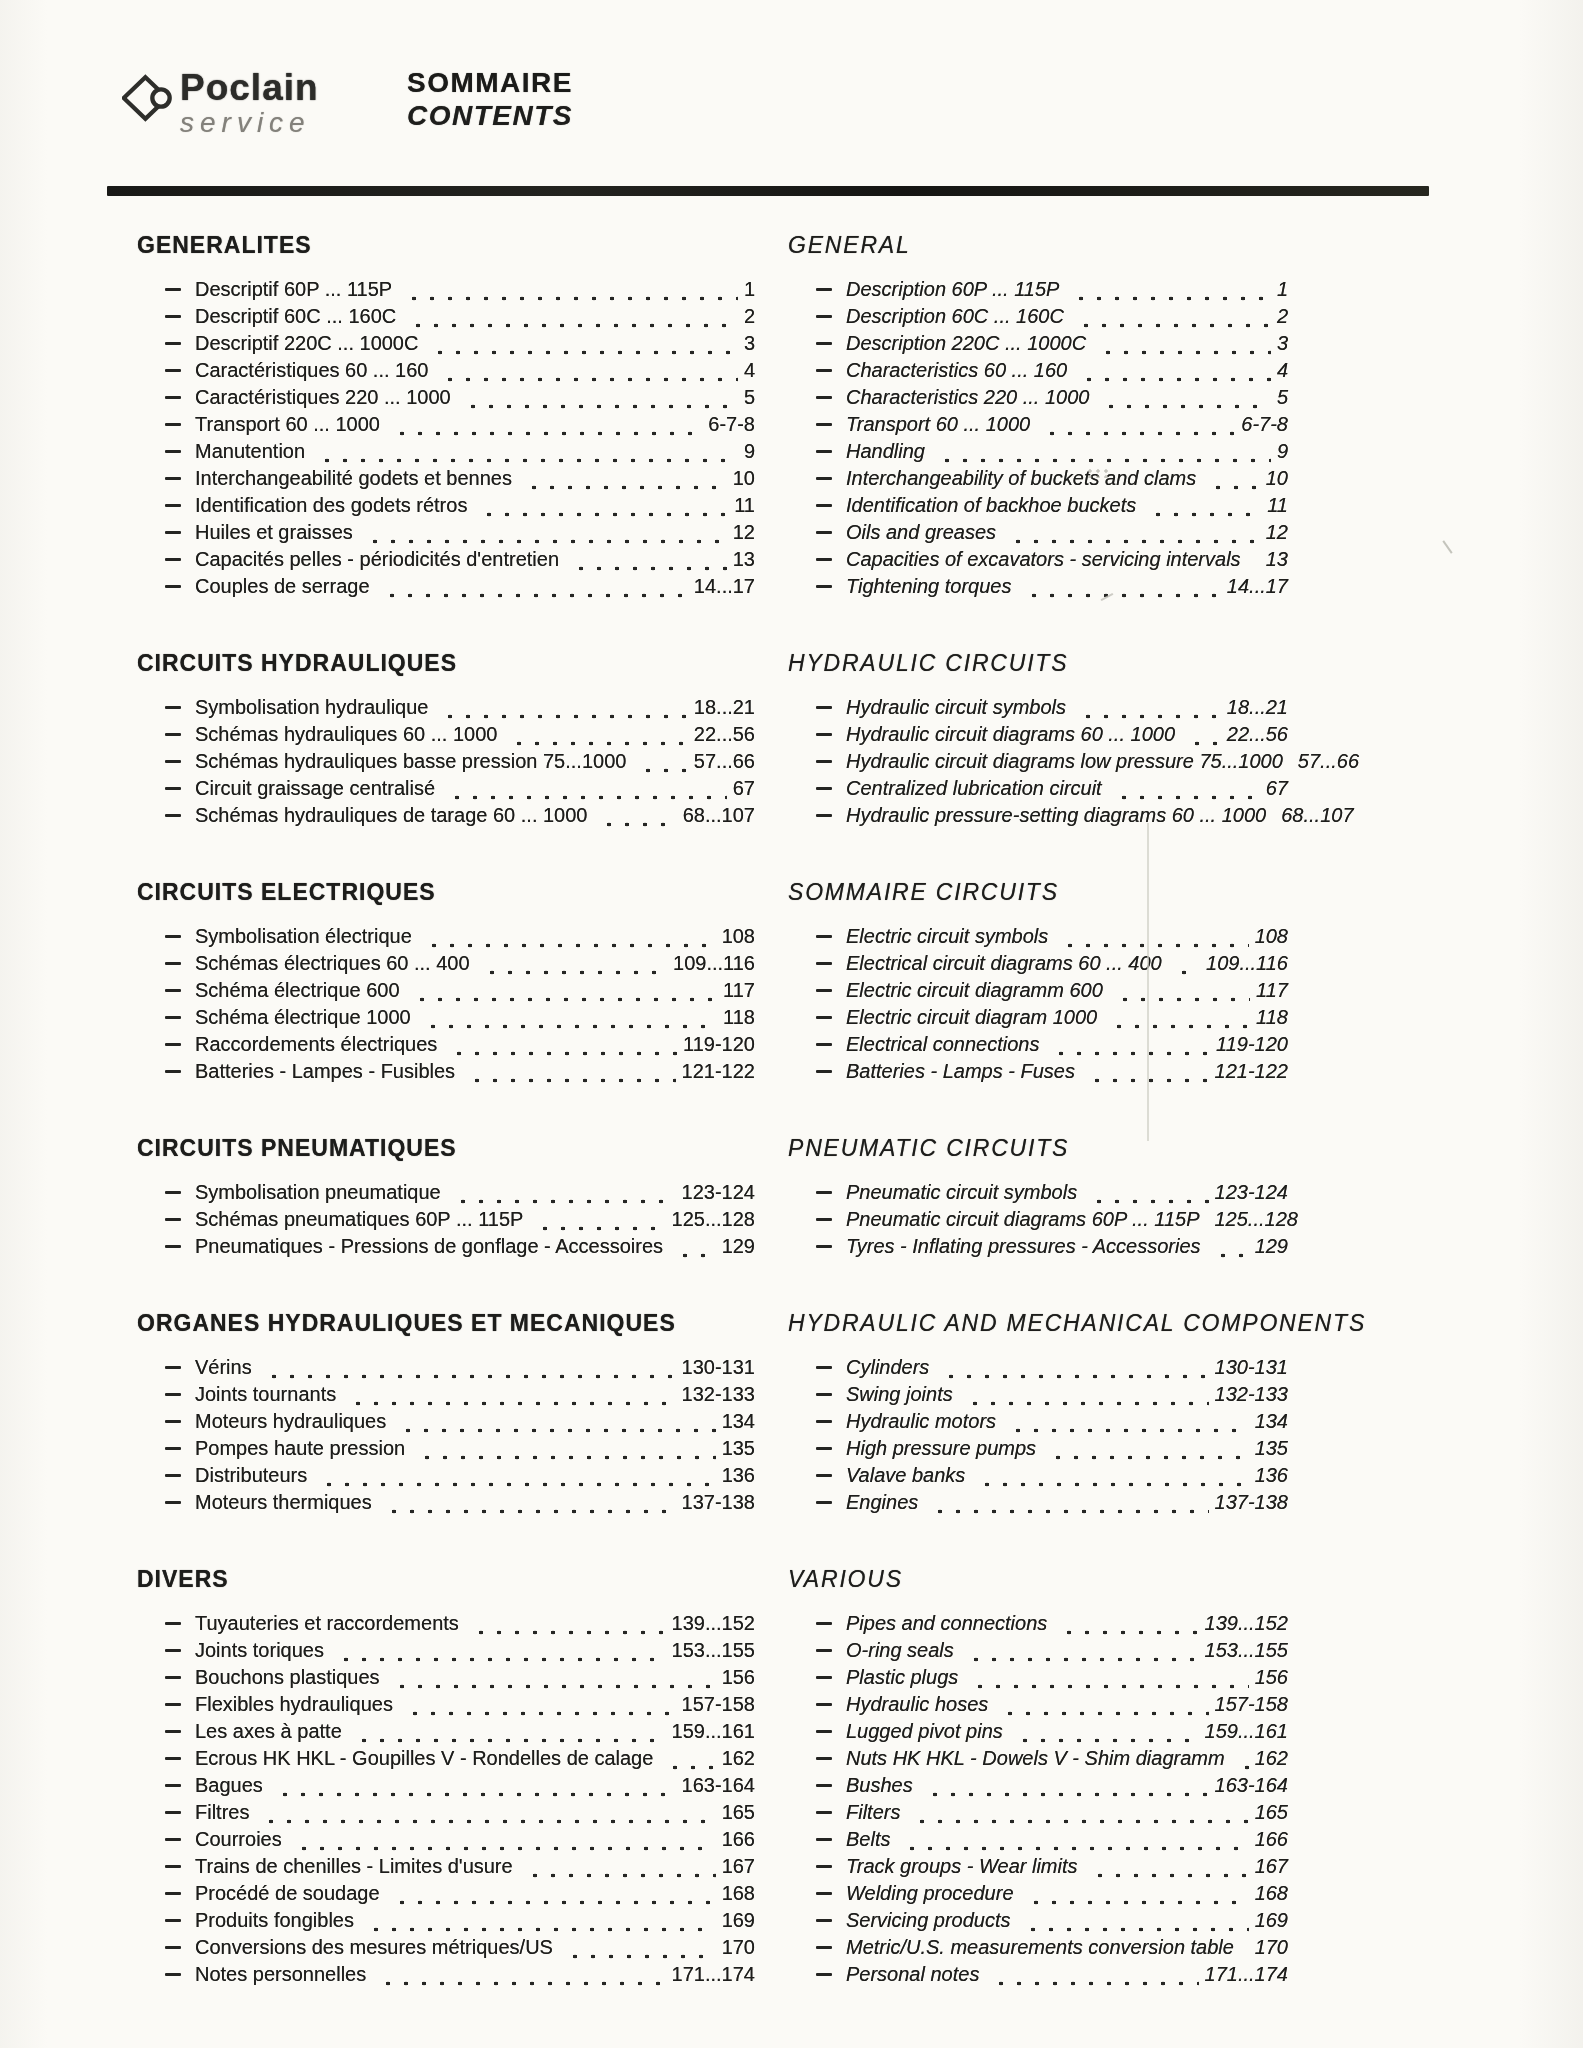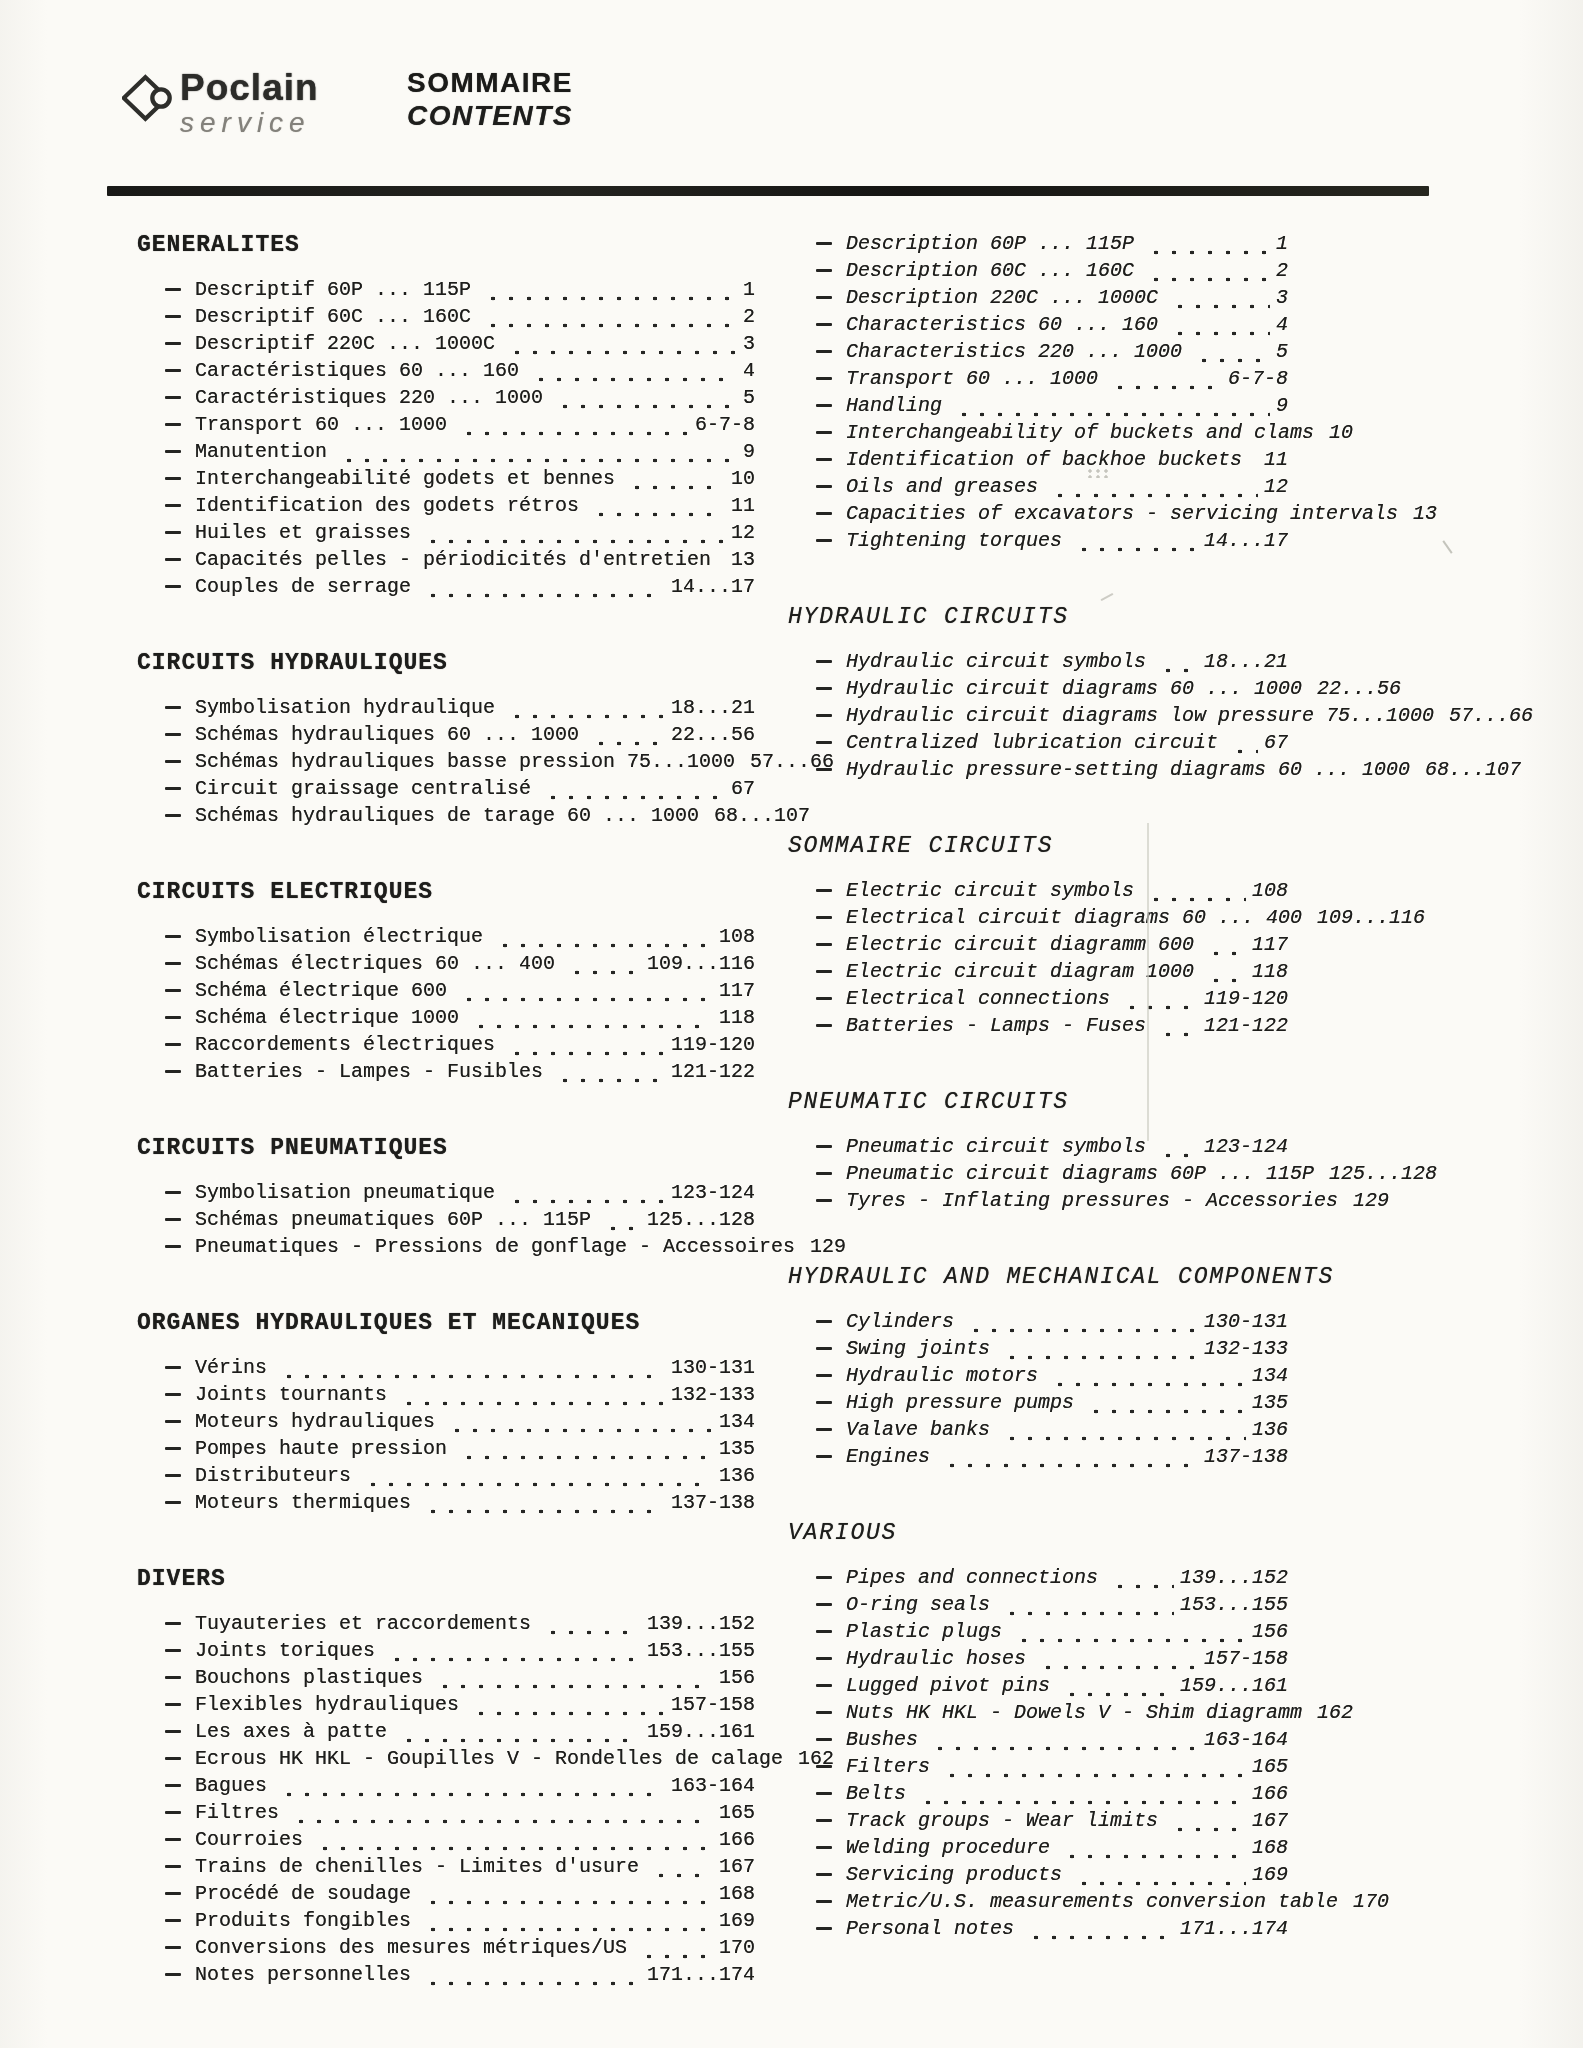--- a/index.html
+++ b/index.html
@@ -44,21 +44,21 @@
   .rule{
     position:absolute;left:107px;top:186px;width:1322px;height:10px;
     background:linear-gradient(90deg,#191917 0,#23231f 35%,#151513 60%,#26261f 100%);
     border-radius:1px;
   }
   
   .columns{
     position:absolute;left:137px;top:230px;width:1292px;
     display:grid;grid-template-columns:618px 500px;column-gap:33px;
   }
-  .col{min-width:0;font-family:Liberation Mono, monospace;}
+  .col{min-width:0;}
   .toc-section{margin-bottom:48px;}
   .heading{
     font-size:23px;font-weight:700;letter-spacing:1px;
     line-height:30px;margin-bottom:16px;white-space:nowrap;
     text-shadow:0 0 .8px rgba(25,25,23,.85);
   }
   .col-en{font-style:italic;}
   .col-en .heading{font-weight:500;letter-spacing:1.8px;text-shadow:0 0 .7px rgba(25,25,23,.75);}
   .entry{
     display:flex;height:27px;line-height:27px;
@@ -404,20 +404,21 @@
           <div class="entry">
             <span class="dash"></span>
             <span class="label">Notes personnelles</span>
             <span class="leader"></span>
             <span class="pagenum">171...174</span>
           </div>
         </section>
       </div>
     <div class="col col-en" id="col-en">
         <section class="toc-section">
+          <h2 class="heading">GENERAL</h2>
           <div class="entry">
             <span class="dash"></span>
             <span class="label">Description 60P ... 115P</span>
             <span class="leader"></span>
             <span class="pagenum">1</span>
           </div>
           <div class="entry">
             <span class="dash"></span>
             <span class="label">Description 60C ... 160C</span>
             <span class="leader"></span>

